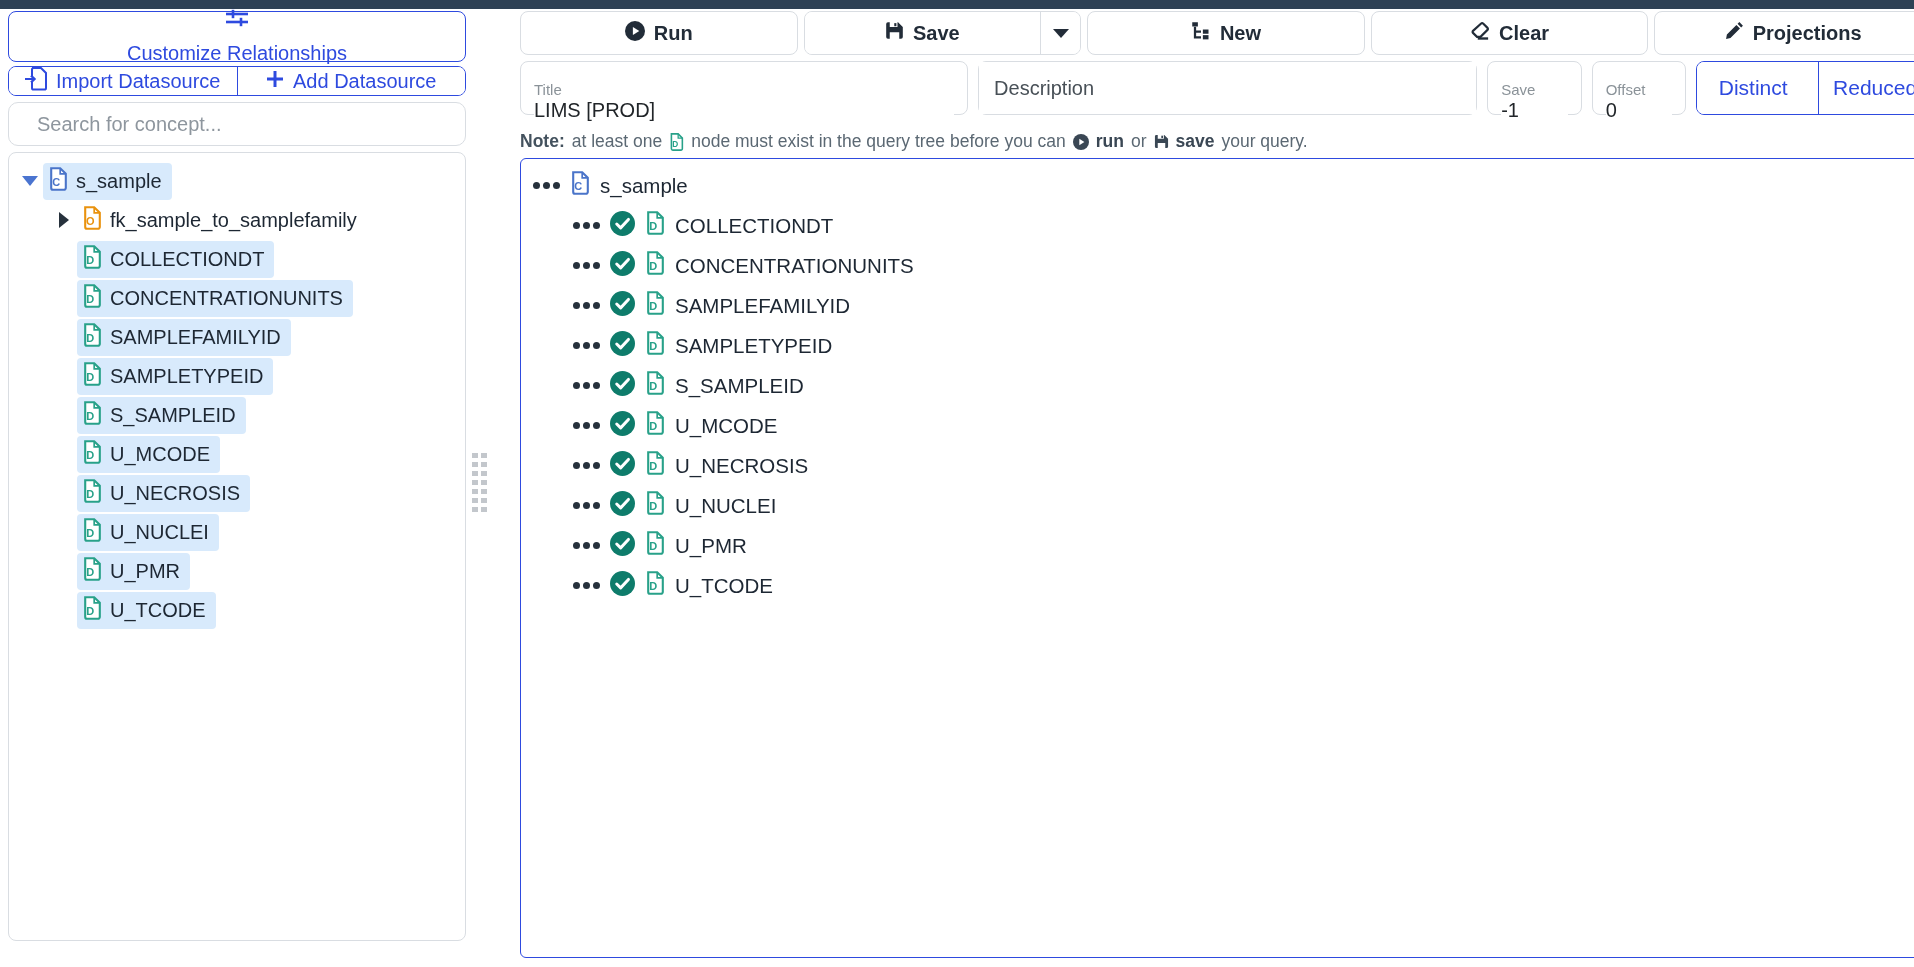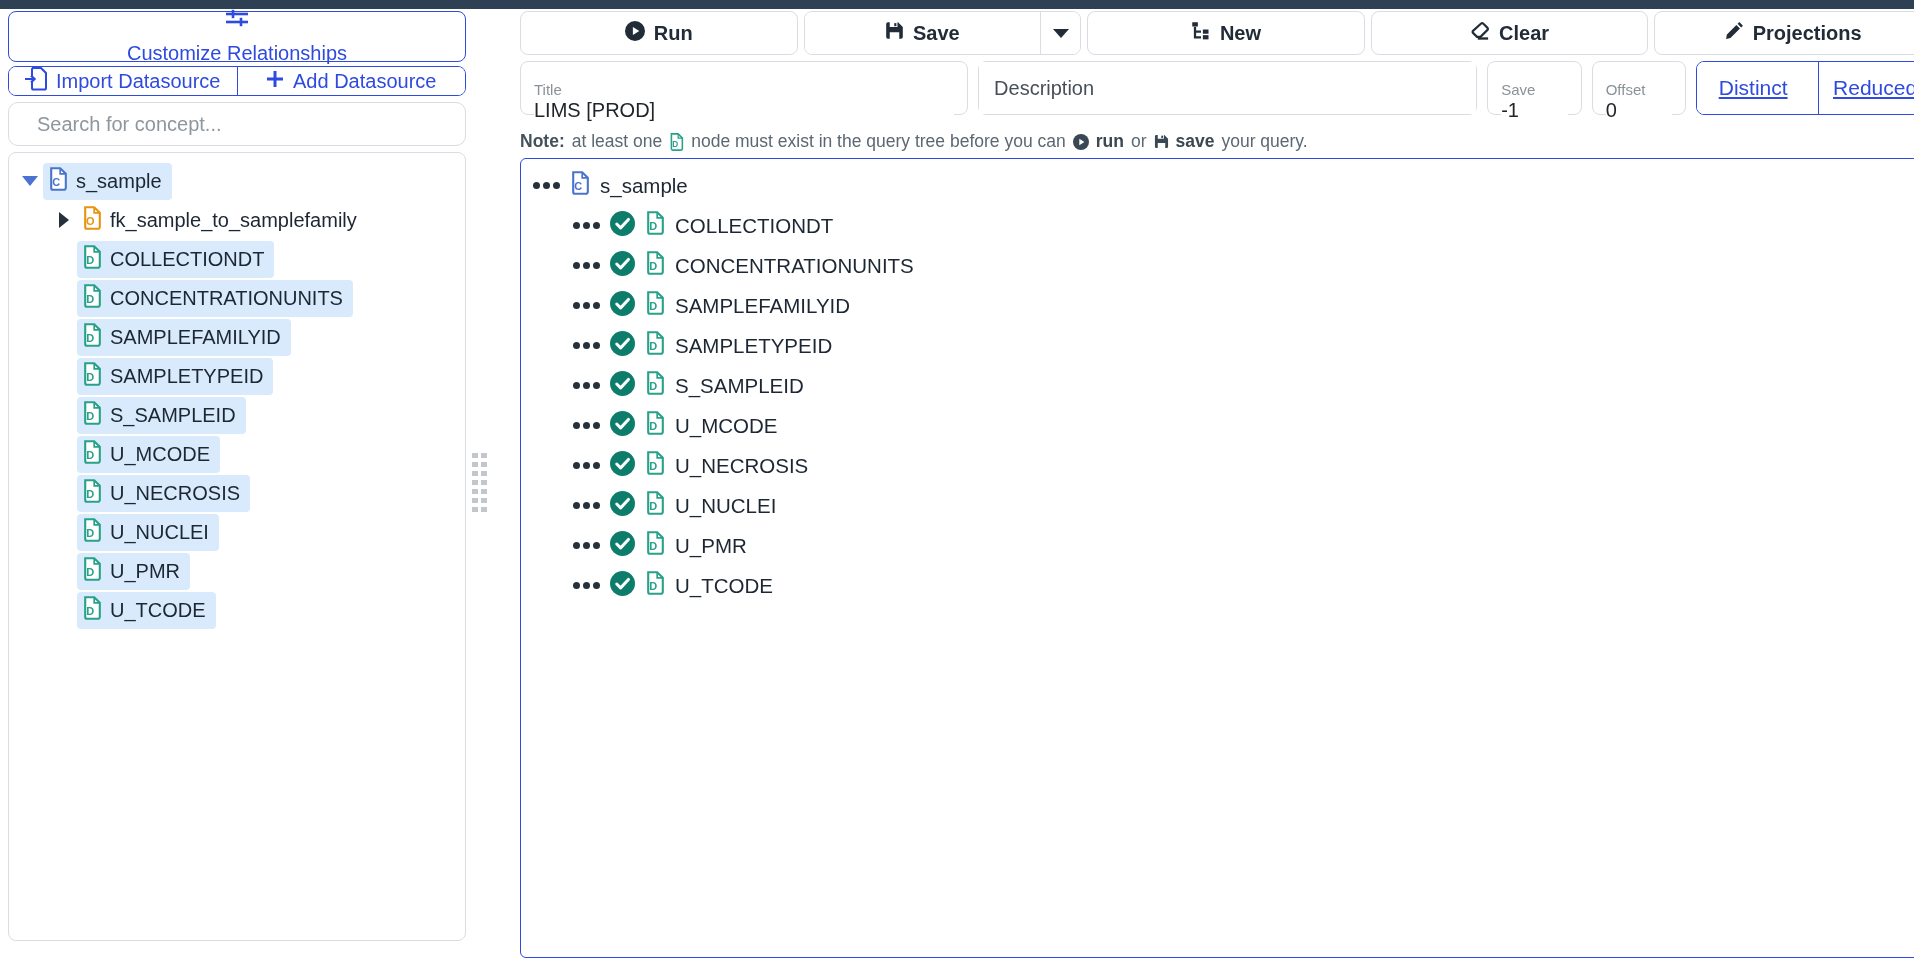--- a/index.html
+++ b/index.html
@@ -60,21 +60,21 @@
   .fieldbox input { border:none; outline:none; width:100%; font-size:20px; color:#212529;
     font-family:"Liberation Sans",sans-serif; line-height:24px; }
   .title-box { width:470px; }
   .desc-box { width:525px; border:1px solid #d9dde2; border-radius:8px; background:#d946ef; }
   .desc-box input { width:100%; height:100%; border:none; outline:none; padding:0 15px; font-size:20px;
     font-family:"Liberation Sans",sans-serif; color:#212529; }
   .desc-box input::placeholder { color:#485057; }
   .small-box { width:98px; }
   .dr-group { margin-left:auto; width:248px; display:flex; border:1px solid #2e4adf; border-radius:8px; overflow:hidden; }
   .dr-group button { flex:1; background:#fff; border:none; color:#2e4adf; font-size:21px;
-    font-family:"Liberation Sans",sans-serif; cursor:pointer;text-decoration:underline; }
+    font-family:"Liberation Sans",sans-serif; cursor:pointer; }
   .dr-group button + button { border-left:1px solid #2e4adf;margin-left:9px; }
 
   .note { margin-top:15px; height:22px; display:flex; align-items:center; gap:7px;
     font-size:17.5px; color:#5b6873; }
   .note .nb { font-weight:700; color:#44525e; }
   .note .dk { font-weight:700; color:#3a4754; }
   .note svg { vertical-align:middle; }
 
   .query-panel { margin-top:6px; height:800px; border:1.5px solid #2e4adf; border-radius:6px;
     padding:10px 12px; overflow:hidden; }

